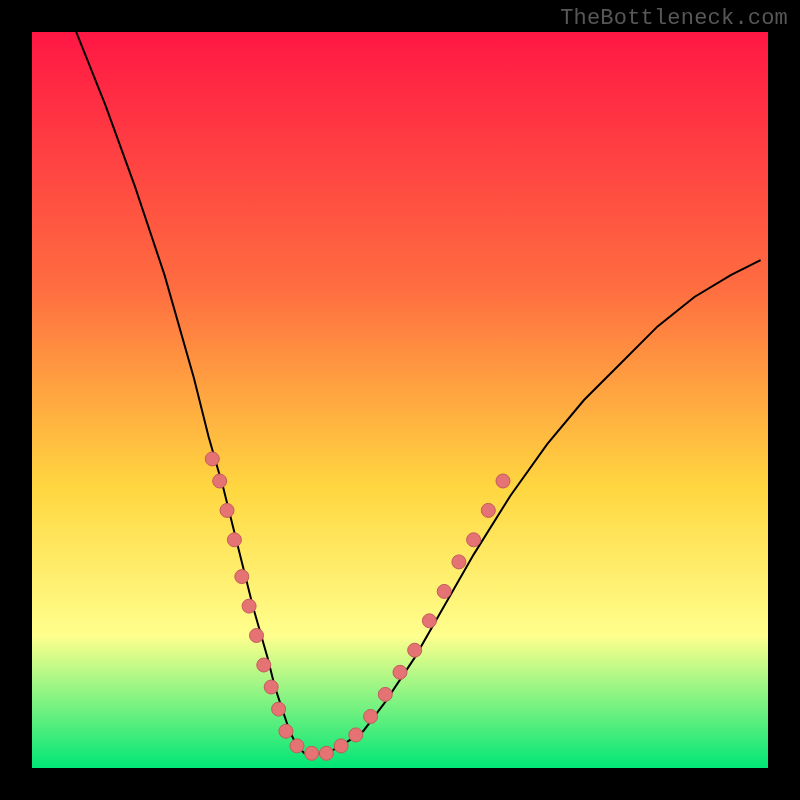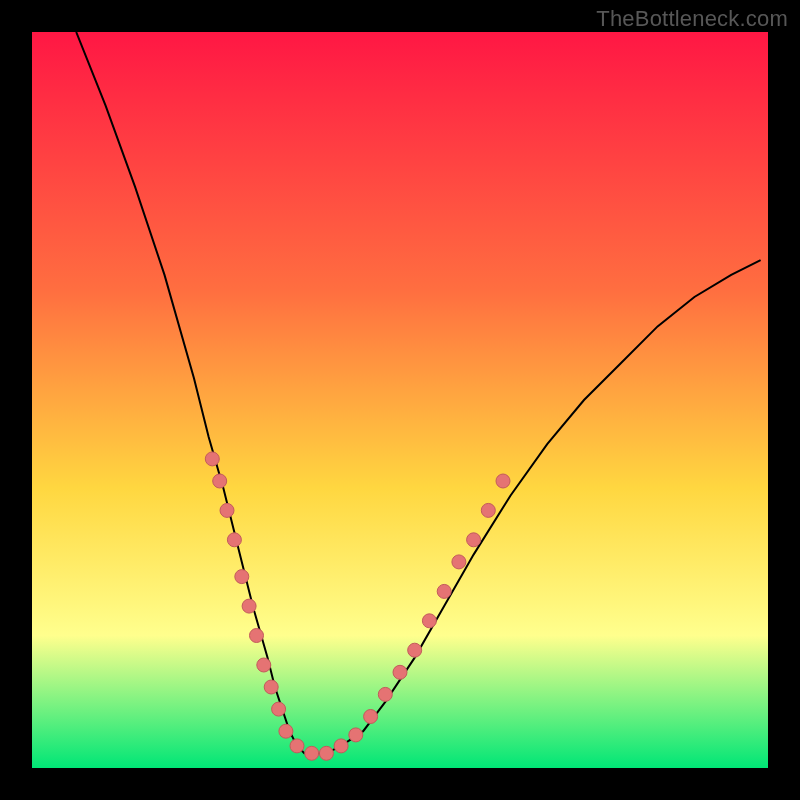--- a/index.html
+++ b/index.html
@@ -7,21 +7,21 @@
   .frame {
     position: relative;
     width: 800px;
     height: 800px;
     background: #000;
   }
   .watermark {
     position: absolute;
     top: 6px;
     right: 12px;
-    font-family: Liberation Sans, sans-serif;
+    font-family: Liberation Mono, monospace;
     font-size: 22px;
     font-weight: 500;
     color: #575757;
     letter-spacing: 0.2px;
   }
   .plot {
     position: absolute;
     left: 32px;
     top: 32px;
     width: 736px;

